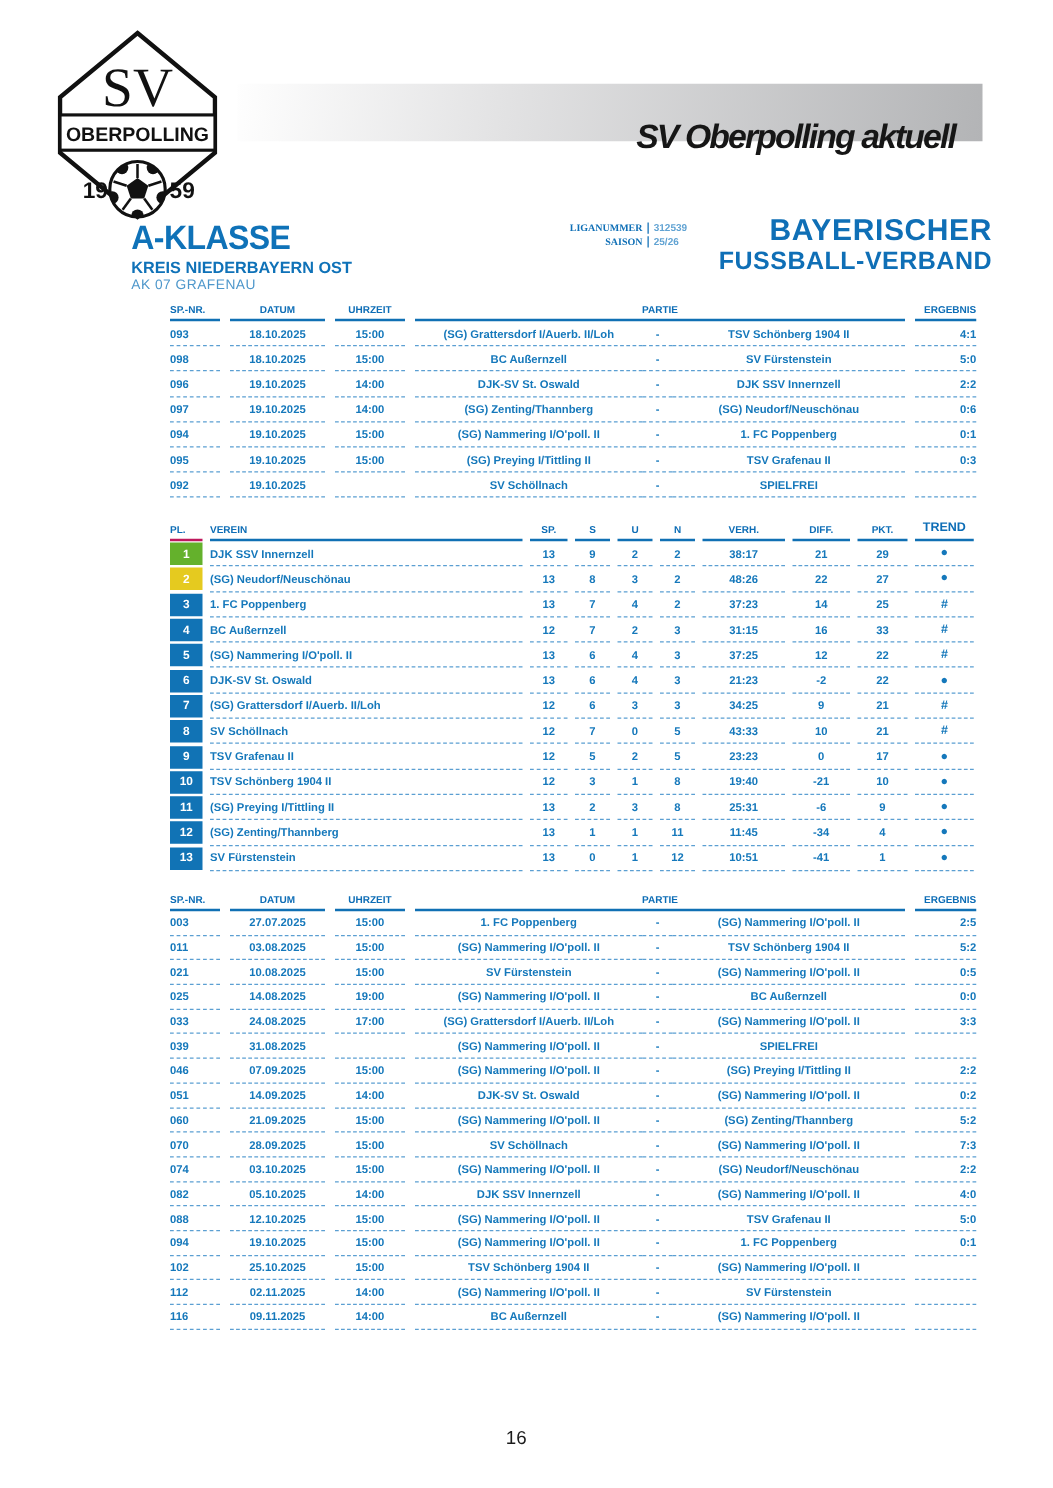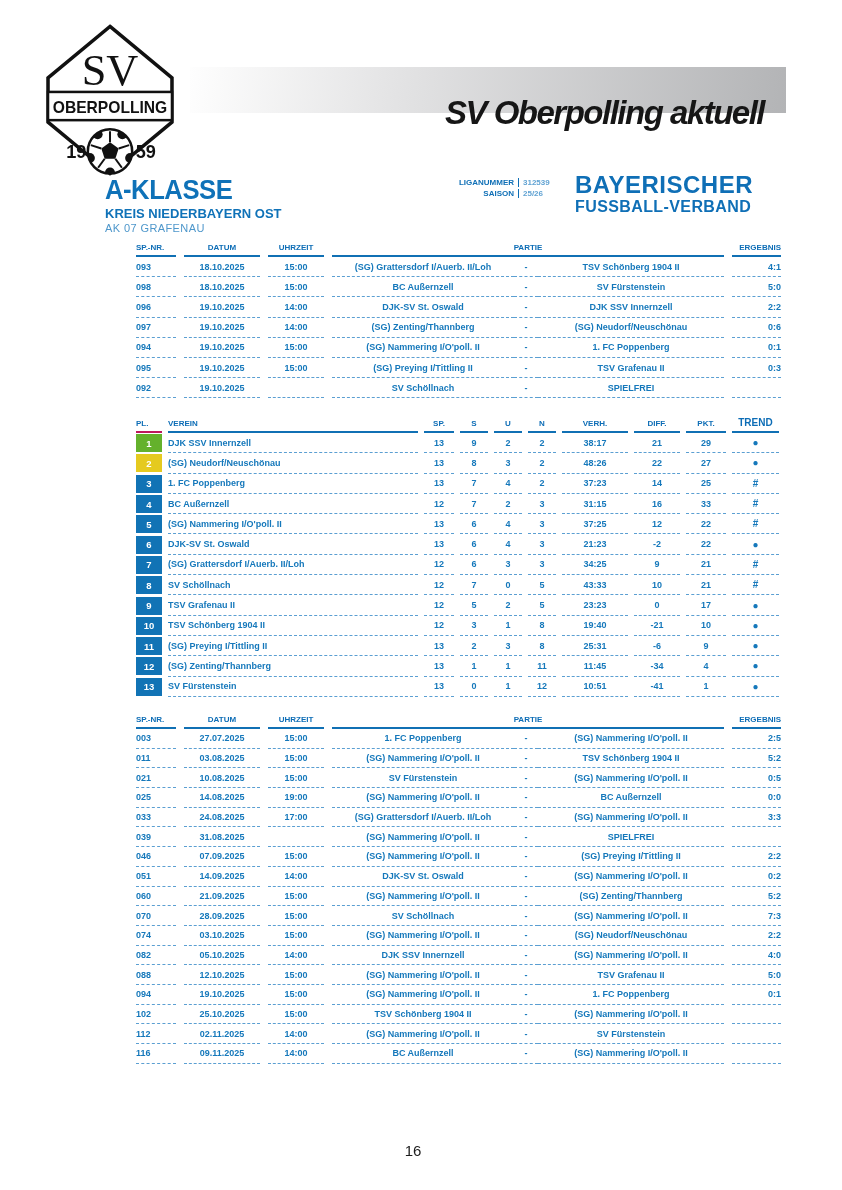--- a/index.html
+++ b/index.html
@@ -3,40 +3,40 @@
 <meta charset="utf-8">
 <style>
   html,body{margin:0;padding:0;background:#fff;}
   .page{position:relative;width:842px;height:1190px;background:#ffffff;overflow:hidden;
         font-family:"Liberation Sans",sans-serif;}
 
   
   .banner{position:absolute;left:190px;top:67px;width:596px;height:46px;
           background:linear-gradient(97deg,#fefefe 0%,#e3e3e4 35%,#b3b4b6 100%);}
   .banner-title{position:absolute;top:94px;right:78px;
-          font-size:33px;font-weight:700;font-style:italic;letter-spacing:-1.5px;
+          font-size:27px;font-weight:700;font-style:italic;letter-spacing:-1.5px;
           color:#161616;white-space:nowrap;}
 
   
   .logo{position:absolute;left:46px;top:24px;}
 
   
   .lg-title{position:absolute;left:105px;top:175px;font-size:27px;font-weight:700;
             color:#0f72b8;letter-spacing:-0.5px;transform:scaleX(.95);transform-origin:left;}
   .lg-sub{position:absolute;left:105px;top:206px;font-size:13px;font-weight:700;color:#0f72b8;}
   .lg-sub2{position:absolute;left:105px;top:222px;font-size:11px;font-weight:400;
            color:#4e97cb;letter-spacing:0.4px;}
   .liga-info{position:absolute;left:452px;top:177px;font-size:8px;font-weight:700;}
   .liga-row{display:flex;align-items:center;height:11px;}
-  .liga-label{width:62px;text-align:right;color:#0f6fb6;}
+  .liga-label{width:62px;text-align:right;color:#0f6fb6;font-family:Liberation Serif, serif;}
   .liga-div{width:1px;height:9px;background:#0f6fb6;margin:0 4px;}
   .liga-value{color:#61a3d3;}
   .verband{position:absolute;left:575px;top:173px;color:#0f6fb6;line-height:1;}
   .verband-l1{font-size:24px;font-weight:700;letter-spacing:0.5px;text-align:right;}
-  .verband-l2{font-size:16px;font-weight:700;letter-spacing:0.4px;margin-top:2px;}
+  .verband-l2{font-size:20px;font-weight:700;letter-spacing:0.4px;margin-top:2px;}
 
   
   .tbl{position:absolute;left:105px;width:645px;color:#1578bb;margin-left:31px;}
   .thead{display:flex;align-items:flex-end;font-size:8px;font-weight:700;color:#0d6db6;}
   .thead .cell{border-bottom:2px solid #1070b4;padding-bottom:3px;height:auto;}
   .trow{display:flex;align-items:stretch;font-size:9px;font-weight:700;}
   .cell{display:flex;align-items:center;justify-content:center;
         border-bottom:1px dashed #5b9fd2;box-sizing:border-box;}
   .t-matches .trow{height:20.2px;}
   .t-schedule .trow{height:19.7px;}

